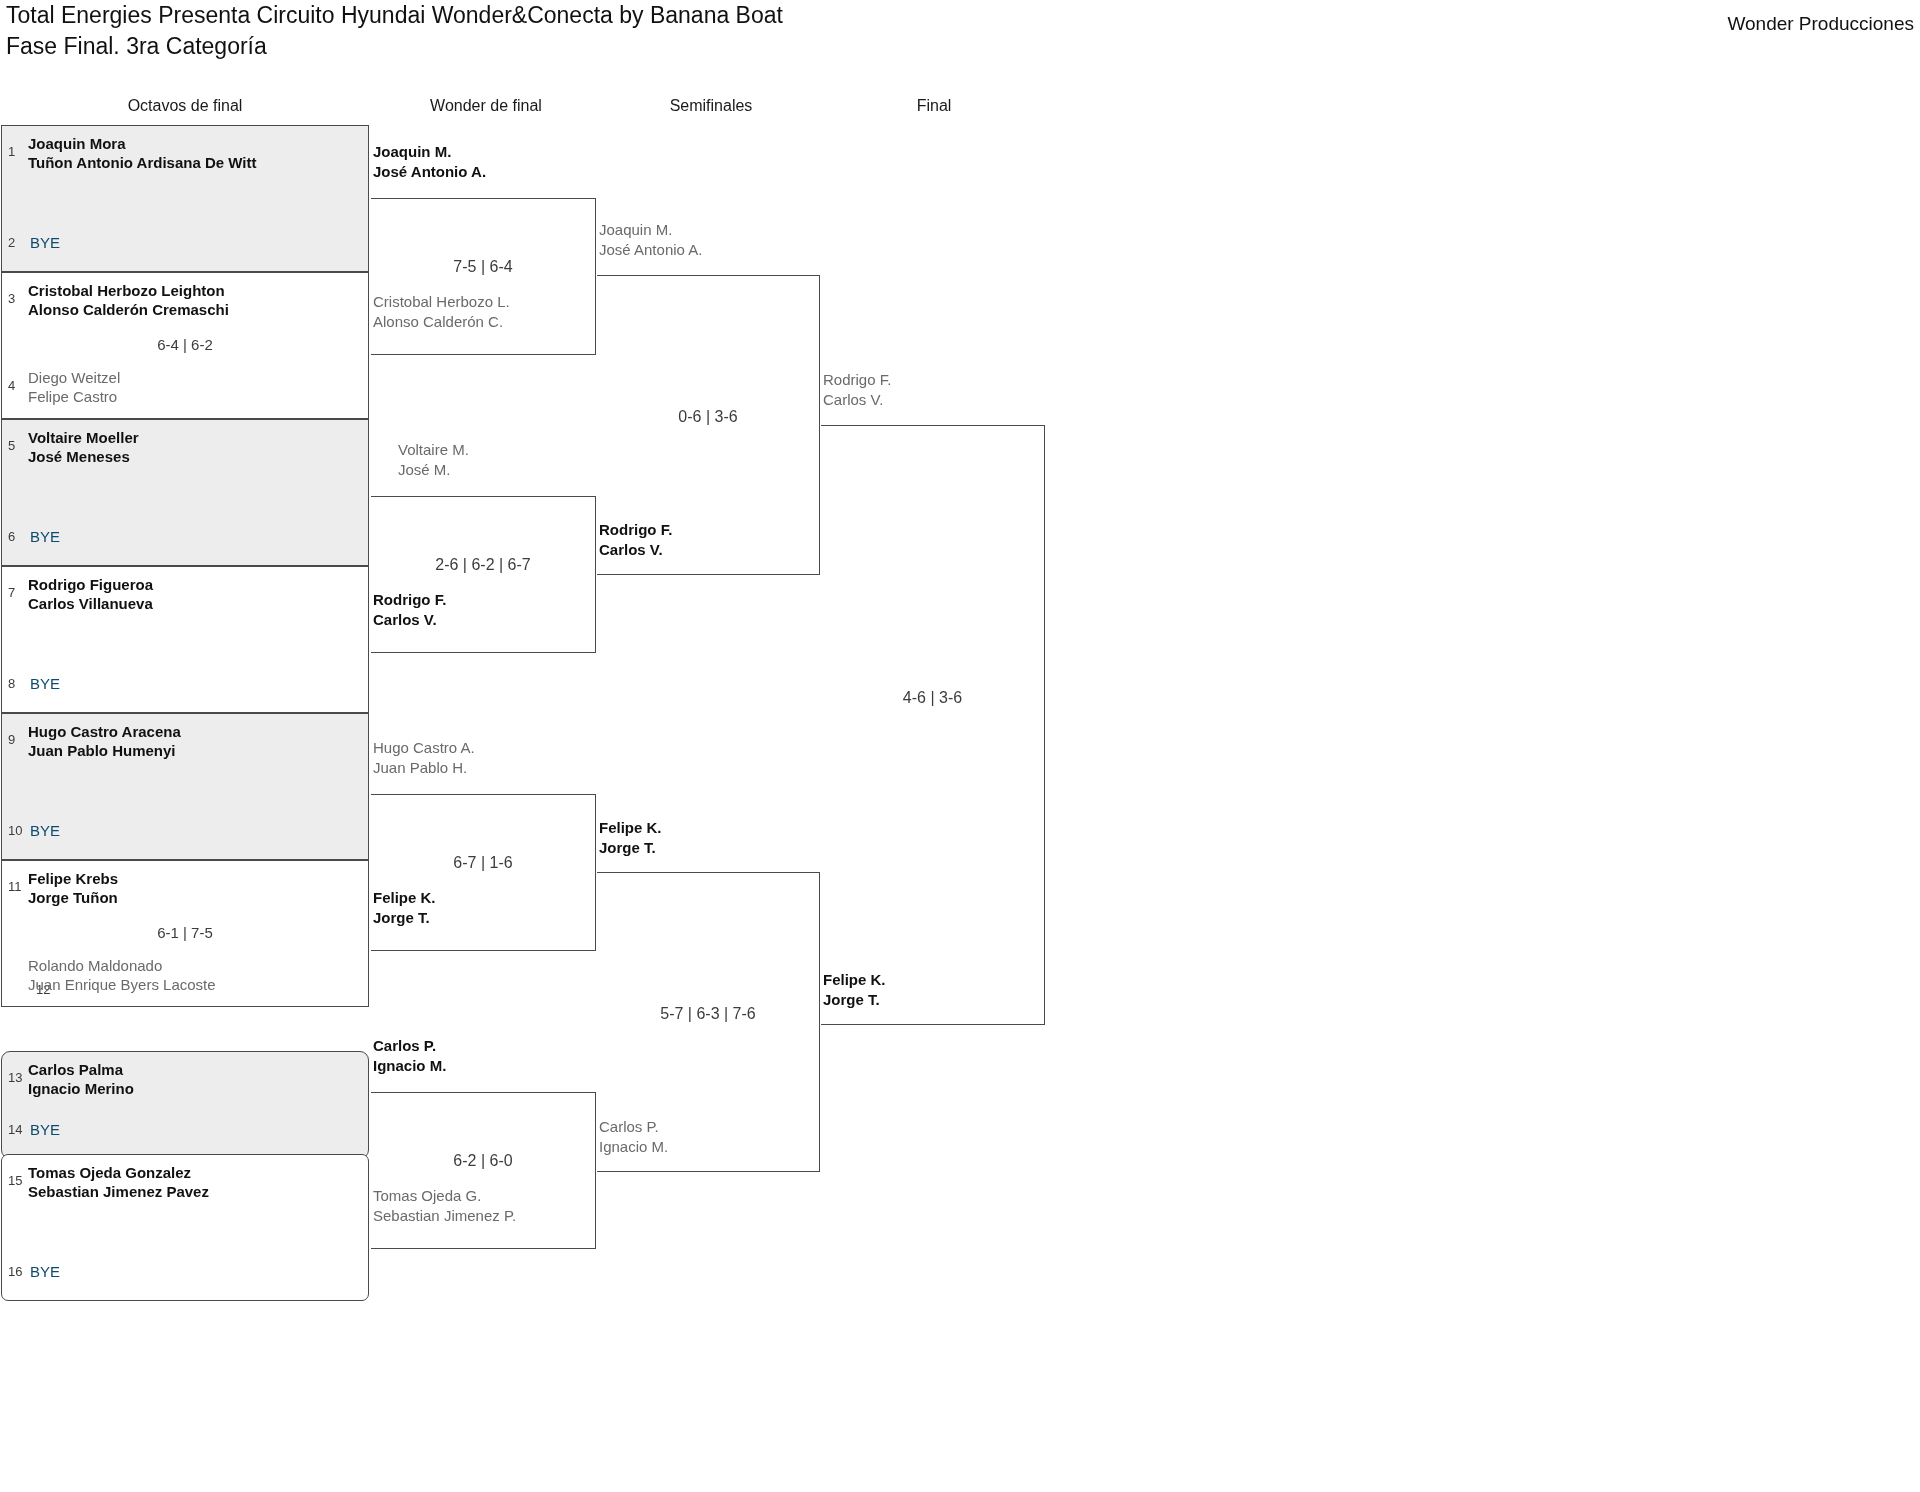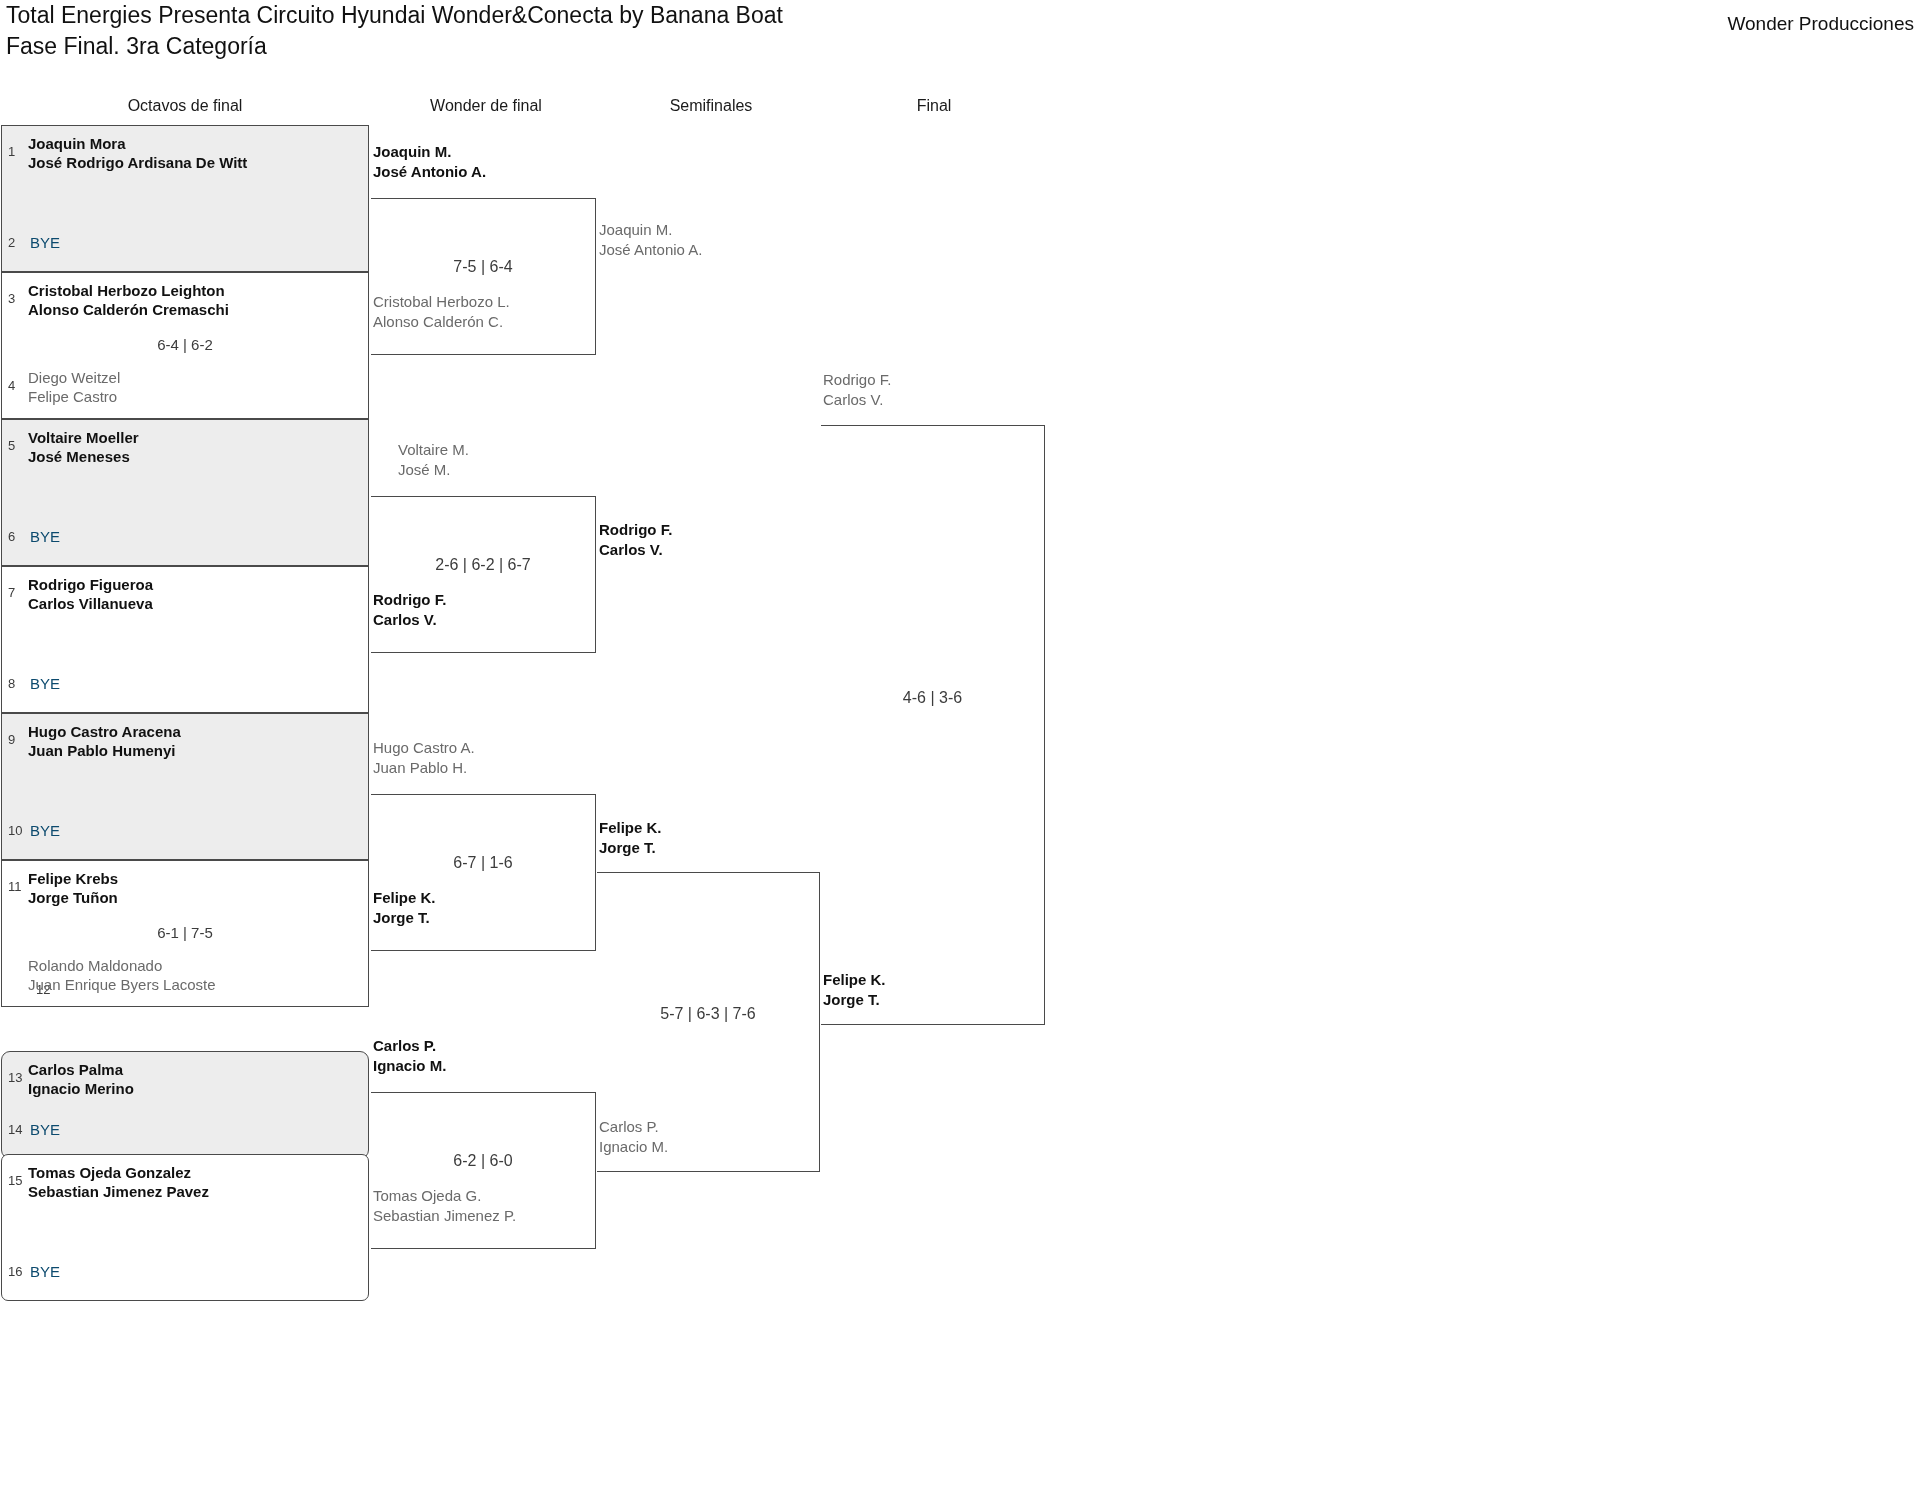--- a/index.html
+++ b/index.html
@@ -161,21 +161,21 @@
 <div class="round-label rl-r2">Wonder de final</div>
 <div class="round-label rl-r3">Semifinales</div>
 <div class="round-label rl-r4">Final</div>
 
 <div class="bracket">
 
   <div class="r1-block shaded" style="top:125px;height:147px;">
     <div class="r1-slot top">
       <div class="seed-no pair">1</div>
       <div class="team winner">
-        <span>Joaquin Mora</span><br><span>José Rodrigo Ardisana De Witt</span>
+        <span>Joaquin Mora</span><br><span>Tuñon Antonio Ardisana De Witt</span>
       </div>
     </div>
     <div class="r1-score" style="top:68px;"></div>
     <div class="r1-slot bot">
       <div class="seed-no single">2</div>
       <div class="team bye">BYE</div>
     </div>
   </div>
 
   <div class="r1-block" style="top:272px;height:147px;">
@@ -316,20 +316,23 @@
   <div class="link-box" style="left:371px;top:1092px;width:225px;height:157px;">
     <div class="link-score" style="top:58px;">6-2 | 6-0</div>
   </div>
   <div class="adv" style="left:373px;top:1186px;">
     <span>Tomas Ojeda G.</span><span class="l2">Sebastian Jimenez P.</span>
   </div>
 
   <div class="adv" style="left:599px;top:220px;">
     <span>Joaquin M.</span><span class="l2">José Antonio A.</span>
   </div>
+  <div class="link-box" style="left:597px;top:275px;width:223px;height:300px;">
+    <div class="link-score" style="top:131px;">0-6 | 3-6</div>
+  </div>
   <div class="adv winner" style="left:599px;top:520px;">
     <span>Rodrigo F.</span><span class="l2">Carlos V.</span>
   </div>
 
   <div class="adv winner" style="left:599px;top:818px;">
     <span>Felipe K.</span><span class="l2">Jorge T.</span>
   </div>
   <div class="link-box" style="left:597px;top:872px;width:223px;height:300px;">
     <div class="link-score" style="top:131px;">5-7 | 6-3 | 7-6</div>
   </div>

